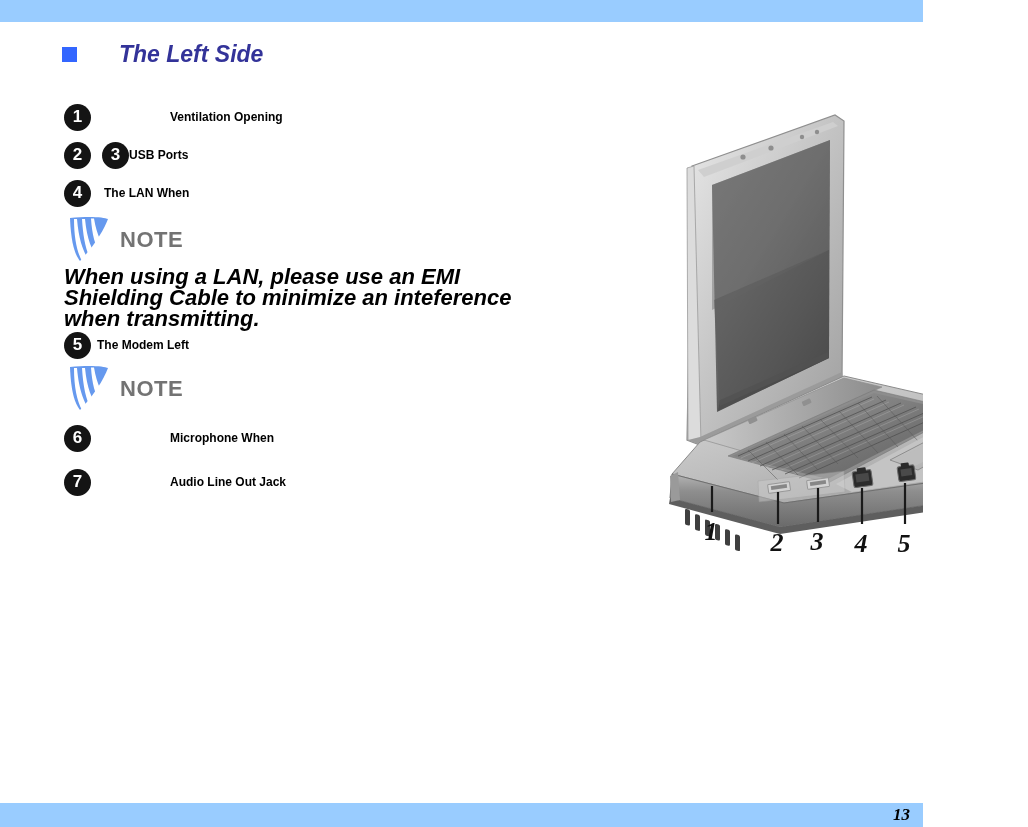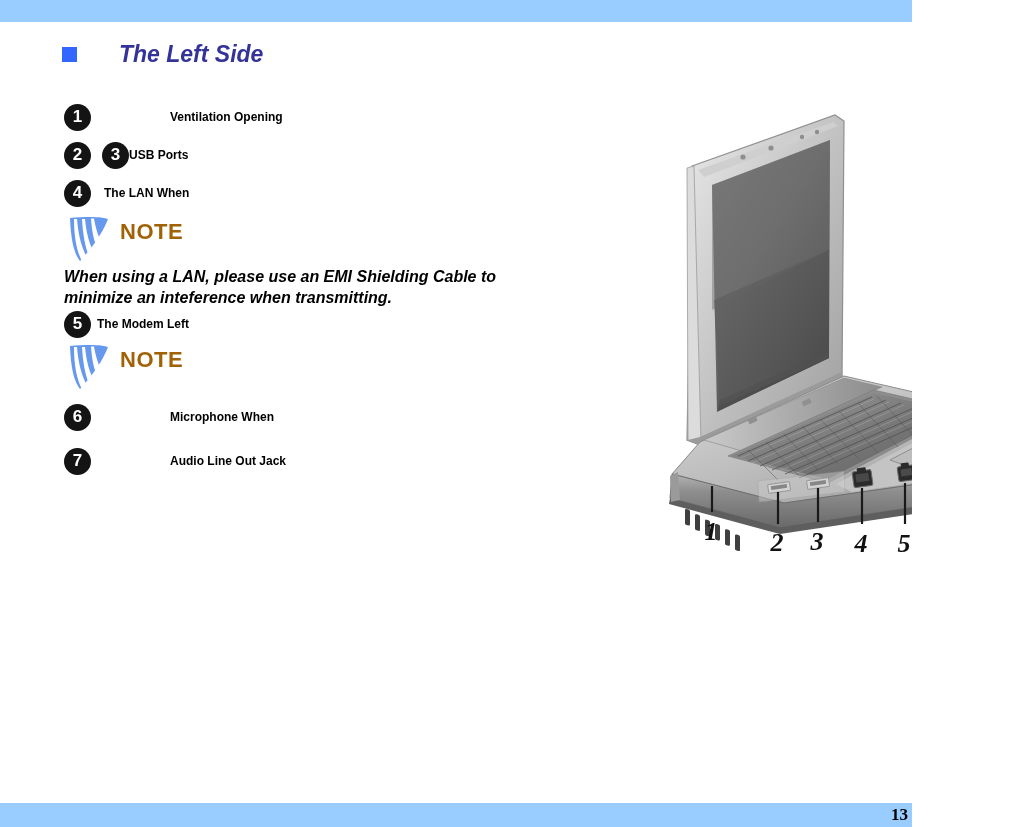--- a/index.html
+++ b/index.html
@@ -10,37 +10,39 @@
   }
   body {
     font-family: "Liberation Sans", sans-serif;
   }
   #page {
     position: relative;
     width: 912px;
     height: 827px;
     background: #ffffff;
     overflow: hidden;
+    padding-left: 11px;
   }
 
   
   .band {
     position: absolute;
     left: 0;
     width: 1028px;
     background: #99ccff;
   }
   #header-band { top: 0; height: 22px; }
   #footer-band { top: 803px; height: 24px; }
 
   #page-number {
     position: absolute;
-    right: 4px;
+    right: 13px;
     top: 804px;
     font-family: "Liberation Serif", serif;
+    font-style: italic;
     font-weight: bold;
     font-size: 17px;
     color: #000000;
     line-height: 22px;
   }
 
   
   #section-title-row {
     position: absolute;
     left: 62px;
@@ -115,30 +117,30 @@
   }
   .note-icon {
     width: 54px;
     height: 48px;
     flex: 0 0 auto;
   }
   .note-word {
     font-family: "Liberation Sans", sans-serif;
     font-weight: bold;
     font-size: 22px;
-    color: #a16207;
+    color: #737373;
     letter-spacing: 0.5px;
     margin-left: 2px;
-    margin-top: 3px;
+    margin-top: 11px;
   }
   .note-body {
     font-family: "Liberation Sans", sans-serif;
     font-weight: bold;
     font-style: italic;
-    font-size: 16px;
+    font-size: 22px;
     color: #000000;
     line-height: 21px;
     margin-top: 2px;
     max-width: 470px;
   }
 
   
   #figure {
     position: absolute;
     left: 552px;

